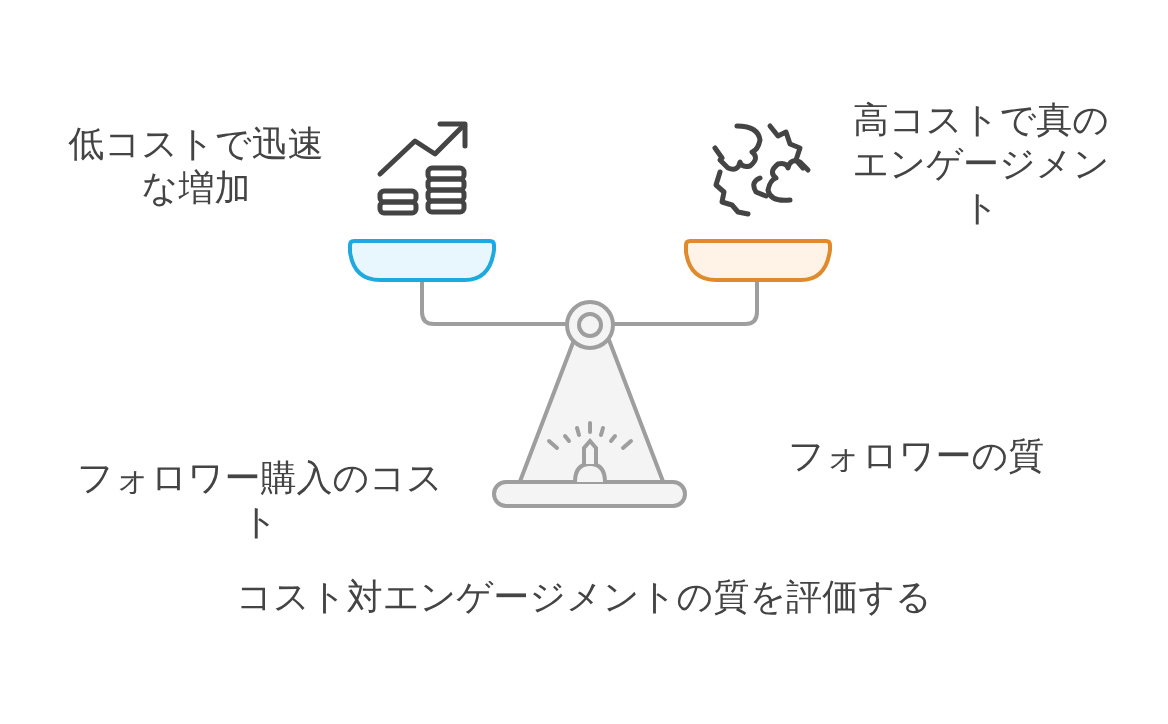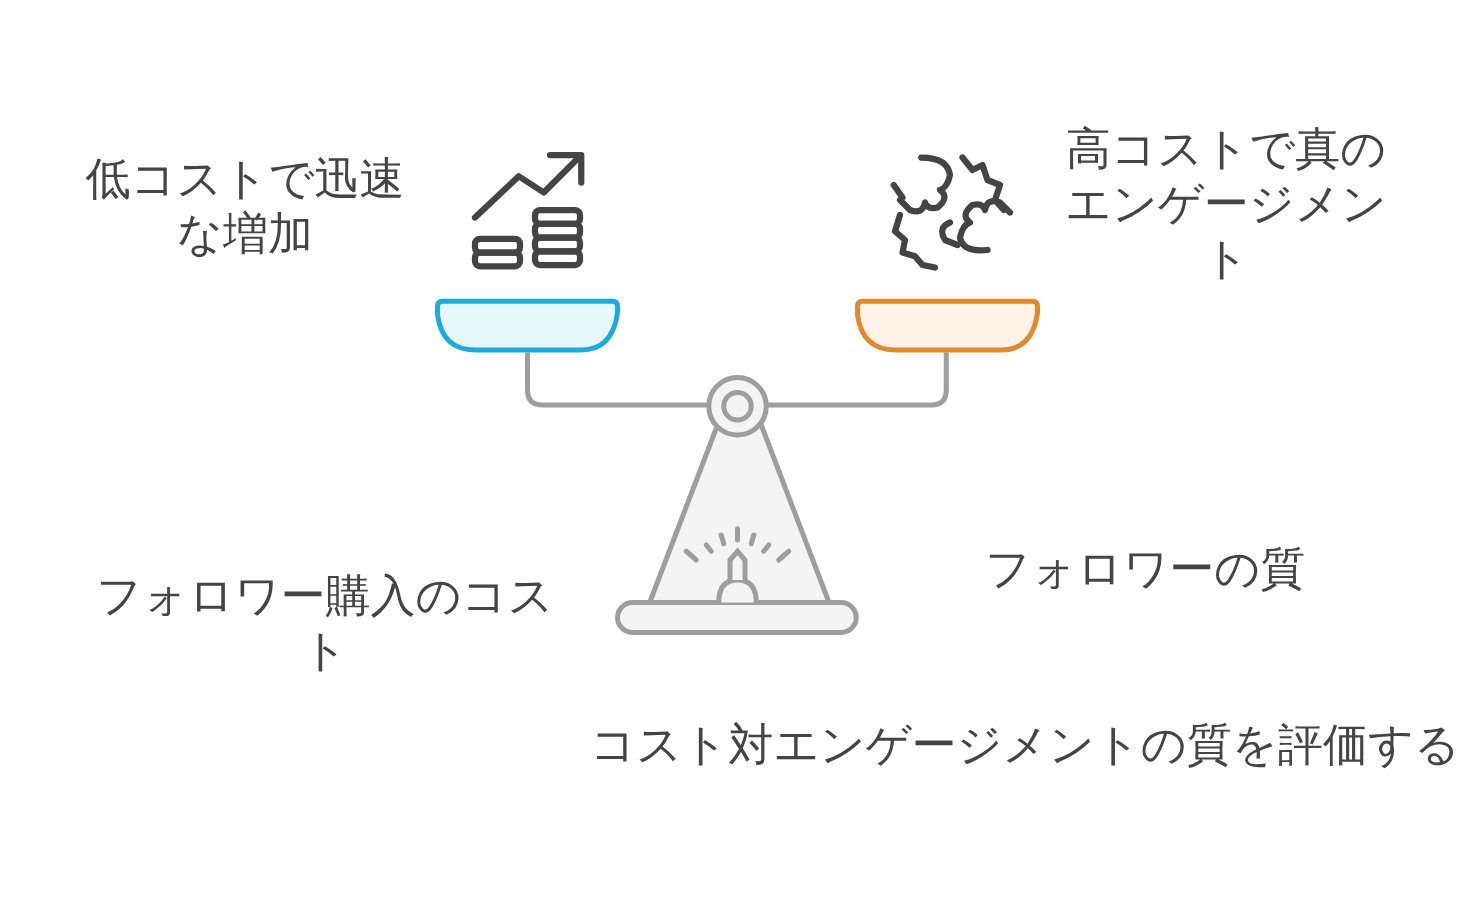--- a/index.html
+++ b/index.html
@@ -3,21 +3,21 @@
 <meta charset="utf-8">
 <style>
   html, body { margin: 0; padding: 0; background: #ffffff; }
   body { width: 1168px; height: 724px; position: relative; overflow: hidden;
          font-family: "DejaVu Sans", "Liberation Sans", sans-serif; color: #444444; }
   .lbl { position: absolute; font-size: 36px; line-height: 44px; color: #444444; white-space: pre-line; }
   #lbl-left-top { right: 822px; top: 122px; text-align: center; width: 300px; }
   #lbl-right-top { left: 836px; top: 98px; width: 290px; text-align: center; }
   #lbl-left-bottom { left: 55px; top: 410px; width: 410px; text-align: center; margin-top: 46px; }
   #lbl-right-bottom { left: 788px; top: 434px; width: 300px; text-align: left; }
-  #lbl-title { left: 0; top: 575px; width: 1168px; text-align: right; font-size: 36px; }
+  #lbl-title { left: 0; top: 575px; width: 1168px; text-align: center; font-size: 36px; }
   svg { position: absolute; left: 0; top: 0; }
 </style>
 </head>
 <body>
 
 <svg width="1168" height="724" viewBox="0 0 1168 724">
 
   <path d="M422 282 L422 312 Q422 324 434 324 L745 324 Q757 324 757 312 L757 282" fill="none" stroke="#9E9E9E" stroke-width="4"></path>
 
   <path d="M574 340 L519 484 L664 484 L609 340 Z" fill="#F4F4F4" stroke="#9E9E9E" stroke-width="4" stroke-linejoin="round"></path>

